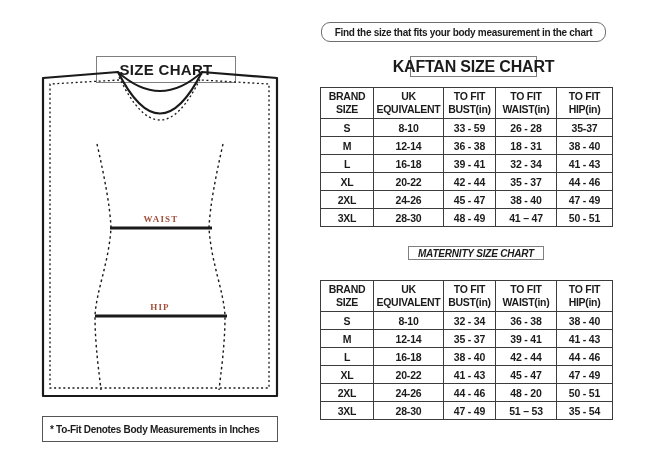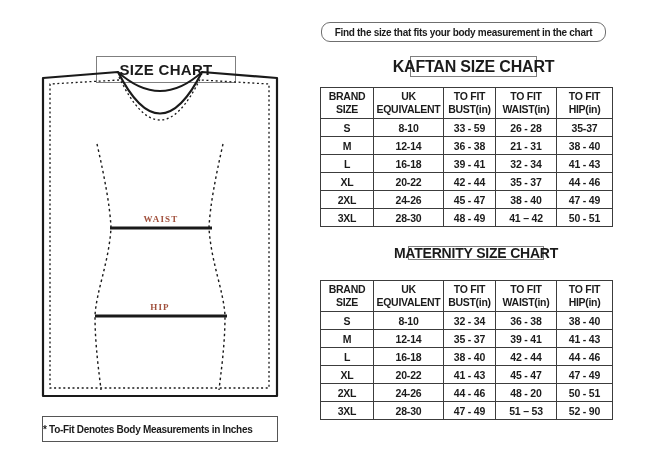--- a/index.html
+++ b/index.html
@@ -8,23 +8,23 @@
     font-family:"Liberation Sans",sans-serif;color:#1b1b1b;overflow:hidden;
   }
   .box{
     position:absolute;border:1px solid #7f7f7f;background:#fff;
     display:flex;align-items:center;justify-content:center;
     font-weight:bold;white-space:nowrap;box-sizing:border-box;
   }
   #size-chart-title{left:96px;top:30px;width:140px;height:27px;font-size:15px;letter-spacing:.3px;margin-top:26px;}
   #banner{left:321px;top:22px;width:285px;height:20px;font-size:10px;letter-spacing:-0.3px;border-color:#6f6f6f;border-radius:9px;}
   #kaftan-title{left:410px;top:56px;width:127px;height:21px;font-size:16px;letter-spacing:-0.2px;}
-  #maternity-title{left:408px;top:246px;width:136px;height:14px;font-size:14px;letter-spacing:-0.2px;}
+  #maternity-title{left:408px;top:246px;width:136px;height:14px;font-size:10px;letter-spacing:-0.2px;font-style:italic;}
   #footnote{left:42px;top:416px;width:236px;height:26px;font-size:10px;letter-spacing:-0.3px;
-    justify-content:flex-start;border-color:#555;}
+    justify-content:flex-start;padding-left:7px;border-color:#555;}
   svg.diagram{position:absolute;left:0;top:0;}
   table.size-table{
     position:absolute;border-collapse:collapse;table-layout:fixed;
     background:#fff;
   }
   #kaftan-table{left:320px;top:87px;}
   #maternity-table{left:320px;top:280px;}
   .size-table th,.size-table td{
     border:1px solid #3c3c3c;text-align:center;vertical-align:middle;
     font-weight:bold;padding:0;color:#1b1b1b;overflow:hidden;
@@ -86,21 +86,21 @@
         <td>S</td>
         <td>8-10</td>
         <td>33 - 59</td>
         <td>26 - 28</td>
         <td>35-37</td>
       </tr>
       <tr>
         <td>M</td>
         <td>12-14</td>
         <td>36 - 38</td>
-        <td>21 - 31</td>
+        <td>18 - 31</td>
         <td>38 - 40</td>
       </tr>
       <tr>
         <td>L</td>
         <td>16-18</td>
         <td>39 - 41</td>
         <td>32 - 34</td>
         <td>41 - 43</td>
       </tr>
       <tr>
@@ -114,21 +114,21 @@
         <td>2XL</td>
         <td>24-26</td>
         <td>45 - 47</td>
         <td>38 - 40</td>
         <td>47 - 49</td>
       </tr>
       <tr>
         <td>3XL</td>
         <td>28-30</td>
         <td>48 - 49</td>
-        <td>41 – 42</td>
+        <td>41 – 47</td>
         <td>50 - 51</td>
       </tr>
     </tbody>
   </table>
 
 <div class="box" id="maternity-title">MATERNITY SIZE CHART</div>
 <table class="size-table" id="maternity-table">
     <thead>
       <tr>
         <th>BRAND<br>SIZE</th>
@@ -172,16 +172,16 @@
         <td>24-26</td>
         <td>44 - 46</td>
         <td>48 - 20</td>
         <td>50 - 51</td>
       </tr>
       <tr>
         <td>3XL</td>
         <td>28-30</td>
         <td>47 - 49</td>
         <td>51 – 53</td>
-        <td>52 - 90</td>
+        <td>35 - 54</td>
       </tr>
     </tbody>
   </table>
 
 </body></html>

